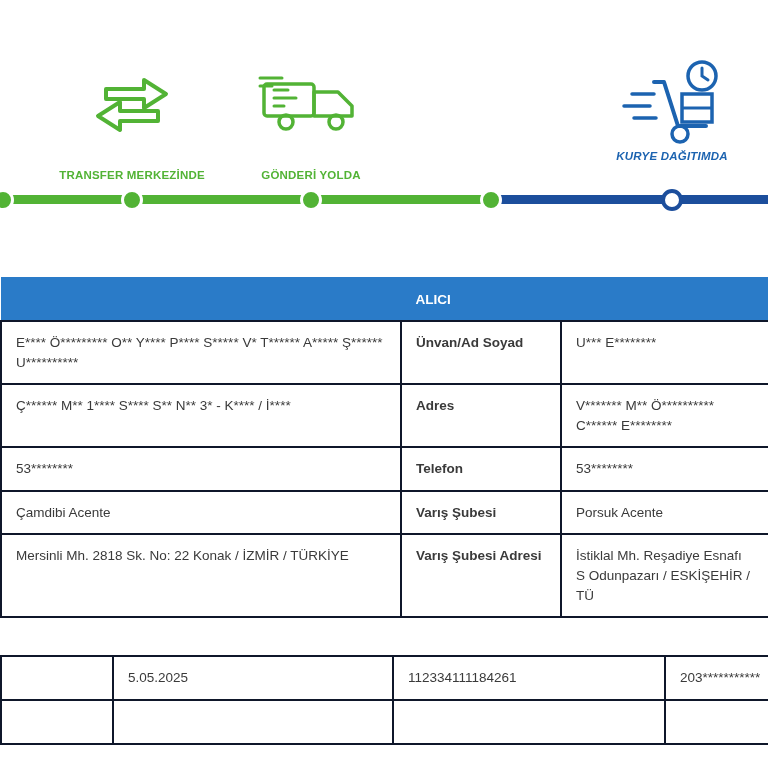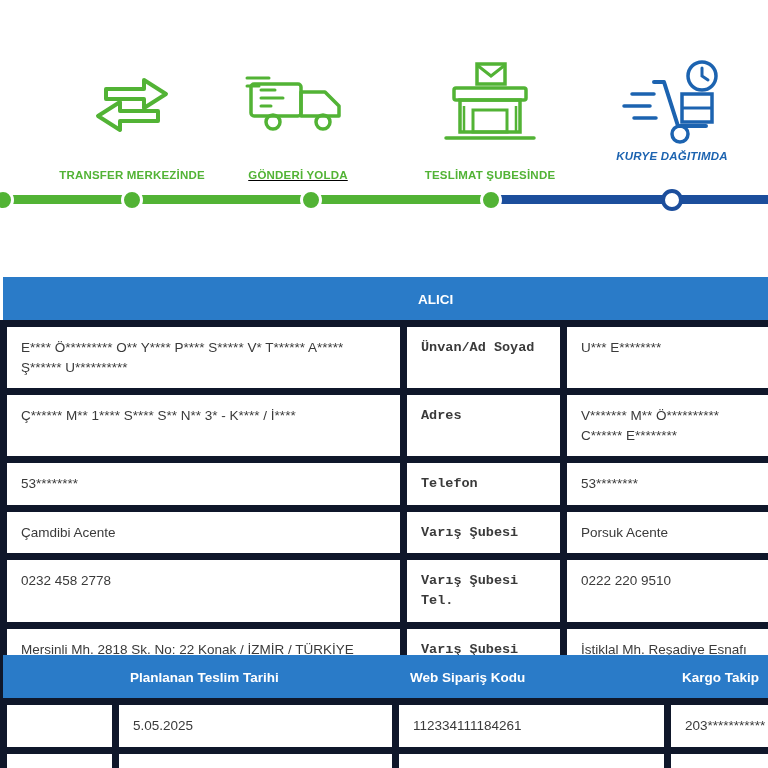--- a/index.html
+++ b/index.html
@@ -54,21 +54,21 @@
     letter-spacing: 0.2px;
     white-space: nowrap;
   }
 
   .step.done .step-label { color: #52b335; margin-top: 19px; }
   .step.current .step-label { color: #1c63b0; font-style: italic; }
 
   
   .step-0 { left: -150px; }
   .step-1 { left: 42px; }
-  .step-2 { left: 208px; text-decoration: underline; }
+  .step-2 { left: 221px; }
   .step-3 { left: 400px; }
   .step-4 { left: 582px; }
 
   
   .progress-line {
     position: absolute;
     top: 195px;
     left: 0;
     width: 768px;
     height: 9px;
@@ -131,32 +131,31 @@
     color: #ffffff;
     font-size: 13.5px;
     font-weight: bold;
     text-align: left;
     padding: 12px 14px;
     height: 18px;
     border: 1px solid #2a7bc8;
   }
 
   .table-block td {
-    border: 7px solid #0f172a;
+    border: 2px solid #0f172a;
     padding: 11px 14px;
     vertical-align: top;
     line-height: 1.45;
     color: #3a3a3a;
     background: #ffffff;
   }
 
   .lbl-cell {
     font-weight: bold;
     color: #2f2f2f;
-    font-family: Liberation Mono, monospace;
   }
 
   .c-left { width: 400px; }
   .c-mid { width: 160px; }
   .c-right { width: 208px; }
 
   .t2 .c0 { width: 112px; }
   .t2 .c1 { width: 280px; }
   .t2 .c2 { width: 272px; }
   .t2 .c3 { width: 104px; }
@@ -196,34 +195,20 @@
             <path d="M56 24 L80 24 L94 38 L94 48 L56 48 Z" fill="none" stroke="#52b335" stroke-width="3.5" stroke-linejoin="round"></path>
             <circle cx="28" cy="54" r="7" fill="none" stroke="#52b335" stroke-width="3.5"></circle>
             <circle cx="78" cy="54" r="7" fill="none" stroke="#52b335" stroke-width="3.5"></circle>
             <path d="M16 22 L30 22 M16 30 L38 30 M16 38 L26 38" stroke="#52b335" stroke-width="3" stroke-linecap="round"></path>
             <path d="M2 10 L24 10 M2 18 L14 18" stroke="#52b335" stroke-width="3" stroke-linecap="round"></path>
           </svg>
         </div>
         <div class="step-label">GÖNDERİ YOLDA</div>
       </div>
 
-      <div class="step step-3 done">
-        <div class="icon-wrap">
-          <svg width="100" height="82" viewBox="0 0 100 82">
-            <rect x="37" y="2" width="28" height="20" fill="none" stroke="#52b335" stroke-width="3.5"></rect>
-            <path d="M37 3 L51 14 L65 3" fill="none" stroke="#52b335" stroke-width="3"></path>
-            <rect x="14" y="26" width="72" height="12" rx="2" fill="none" stroke="#52b335" stroke-width="3.5"></rect>
-            <rect x="20" y="38" width="60" height="32" fill="none" stroke="#52b335" stroke-width="3.5"></rect>
-            <rect x="33" y="48" width="34" height="22" fill="none" stroke="#52b335" stroke-width="3"></rect>
-            <path d="M6 76 L94 76" stroke="#52b335" stroke-width="3.5" stroke-linecap="round"></path>
-            <path d="M24 44 L24 70 M76 44 L76 70" stroke="#52b335" stroke-width="2.5"></path>
-          </svg>
-        </div>
-        <div class="step-label">TESLİMAT ŞUBESİNDE</div>
-      </div>
 
       <div class="step step-4 current">
         <div class="icon-wrap">
           <svg width="104" height="86" viewBox="0 0 104 86">
             <circle cx="82" cy="16" r="14" fill="none" stroke="#1c63b0" stroke-width="3.5"></circle>
             <path d="M82 8 L82 16 L88 20" fill="none" stroke="#1c63b0" stroke-width="3" stroke-linecap="round"></path>
             <rect x="62" y="34" width="30" height="28" fill="none" stroke="#1c63b0" stroke-width="3.5"></rect>
             <path d="M62 48 L92 48" stroke="#1c63b0" stroke-width="3"></path>
             <path d="M34 22 L44 22 L58 66 L86 66" fill="none" stroke="#1c63b0" stroke-width="4" stroke-linecap="round" stroke-linejoin="round"></path>
             <circle cx="60" cy="74" r="8" fill="none" stroke="#1c63b0" stroke-width="3.5"></circle>
@@ -273,48 +258,37 @@
         <td>53********</td>
         <td class="lbl-cell">Telefon</td>
         <td>53********</td>
       </tr>
       <tr>
         <td>Çamdibi Acente</td>
         <td class="lbl-cell">Varış Şubesi</td>
         <td>Porsuk Acente</td>
       </tr>
       <tr>
-        <td>0232 458 2778</td>
-        <td class="lbl-cell">Varış Şubesi Tel.</td>
-        <td>0222 220 9510</td>
-      </tr>
-      <tr>
         <td>Mersinli Mh. 2818 Sk. No: 22 Konak / İZMİR / TÜRKİYE</td>
         <td class="lbl-cell">Varış Şubesi Adresi</td>
         <td>İstiklal Mh. Reşadiye Esnafı S Odunpazarı / ESKİŞEHİR / TÜ</td>
       </tr>
     </tbody>
       </table>
   </div>
 
   <div class="table-wrap t2">
     <table class="table-block t2">
       <colgroup>
         <col class="c0">
           <col class="c1">
           <col class="c2">
           <col class="c3">
       </colgroup>
       <tbody>
-          <tr class="hdr-row">
-        <th></th>
-        <th>Planlanan Teslim Tarihi</th>
-        <th>Web Sipariş Kodu</th>
-        <th class="nowrap">Kargo Takip</th>
-      </tr>
       <tr>
         <td></td>
         <td>5.05.2025</td>
         <td>112334111184261</td>
         <td class="nowrap">203***********</td>
       </tr>
       <tr>
         <td></td>
         <td></td>
         <td></td>

